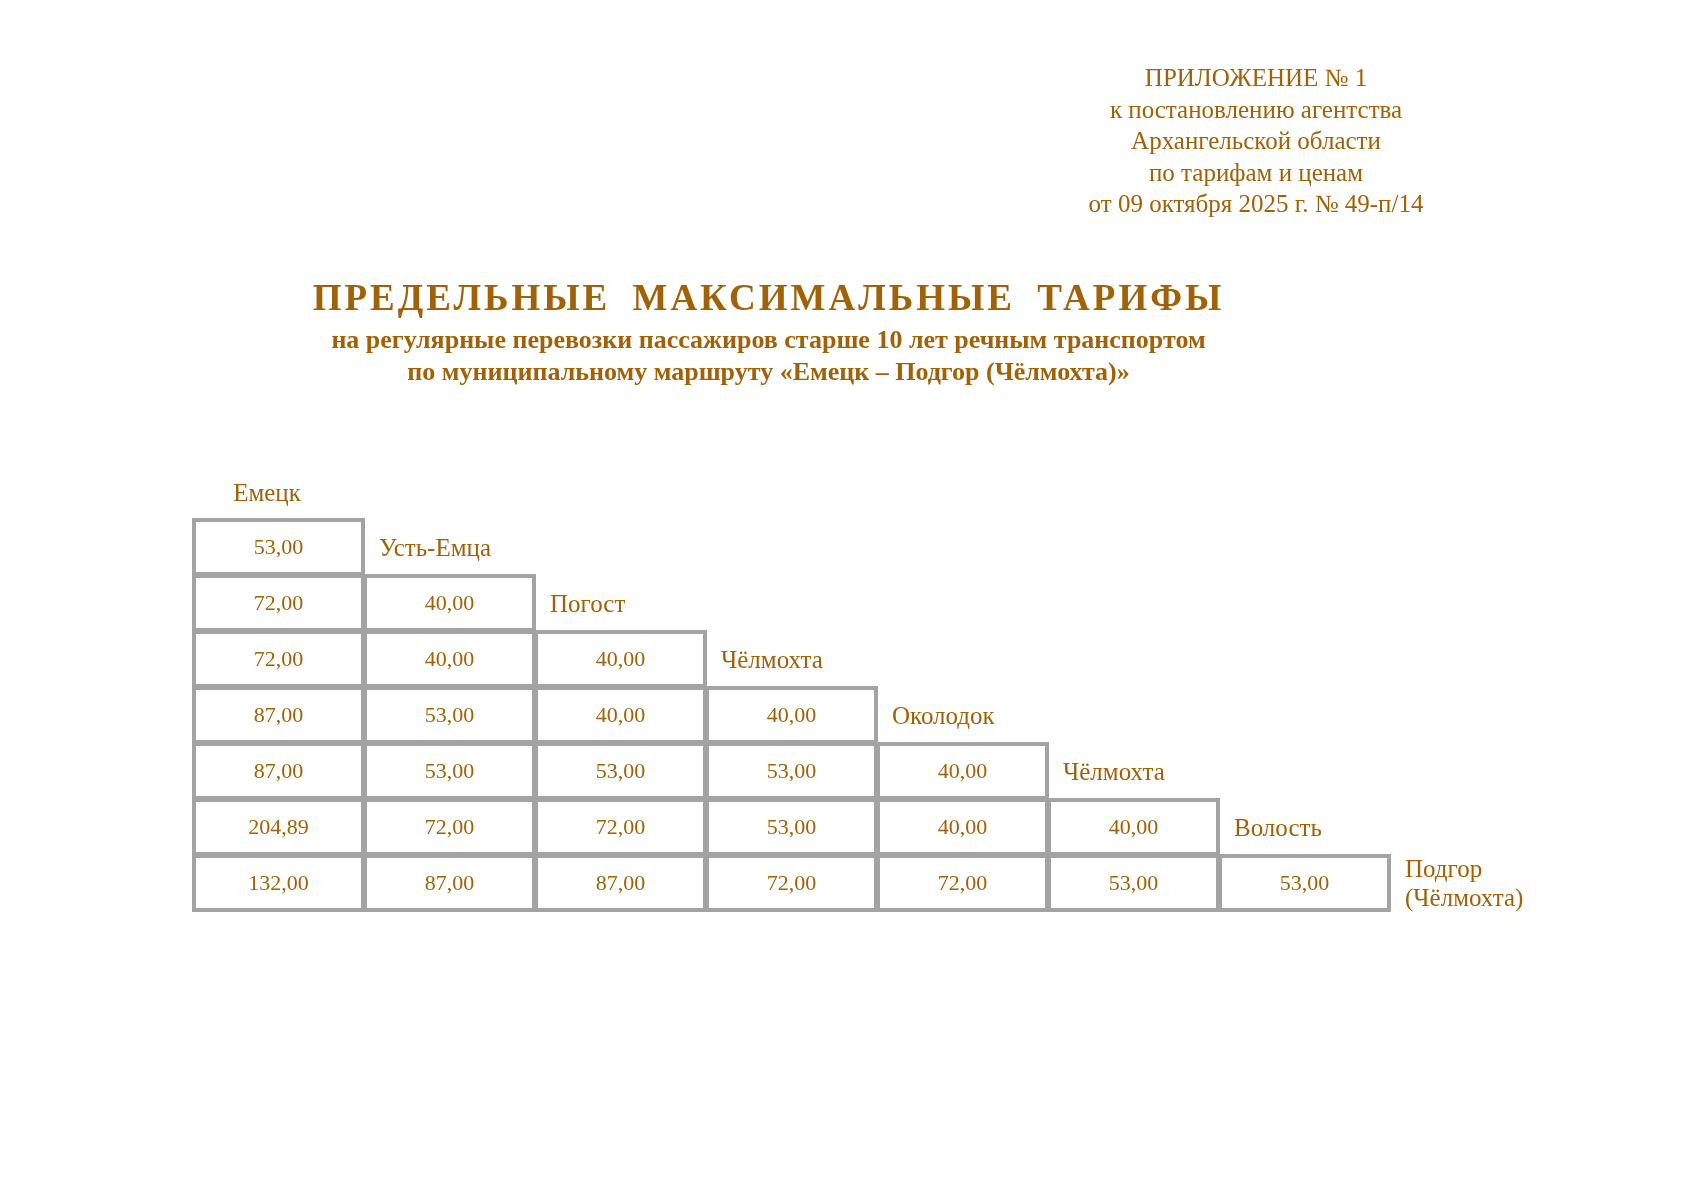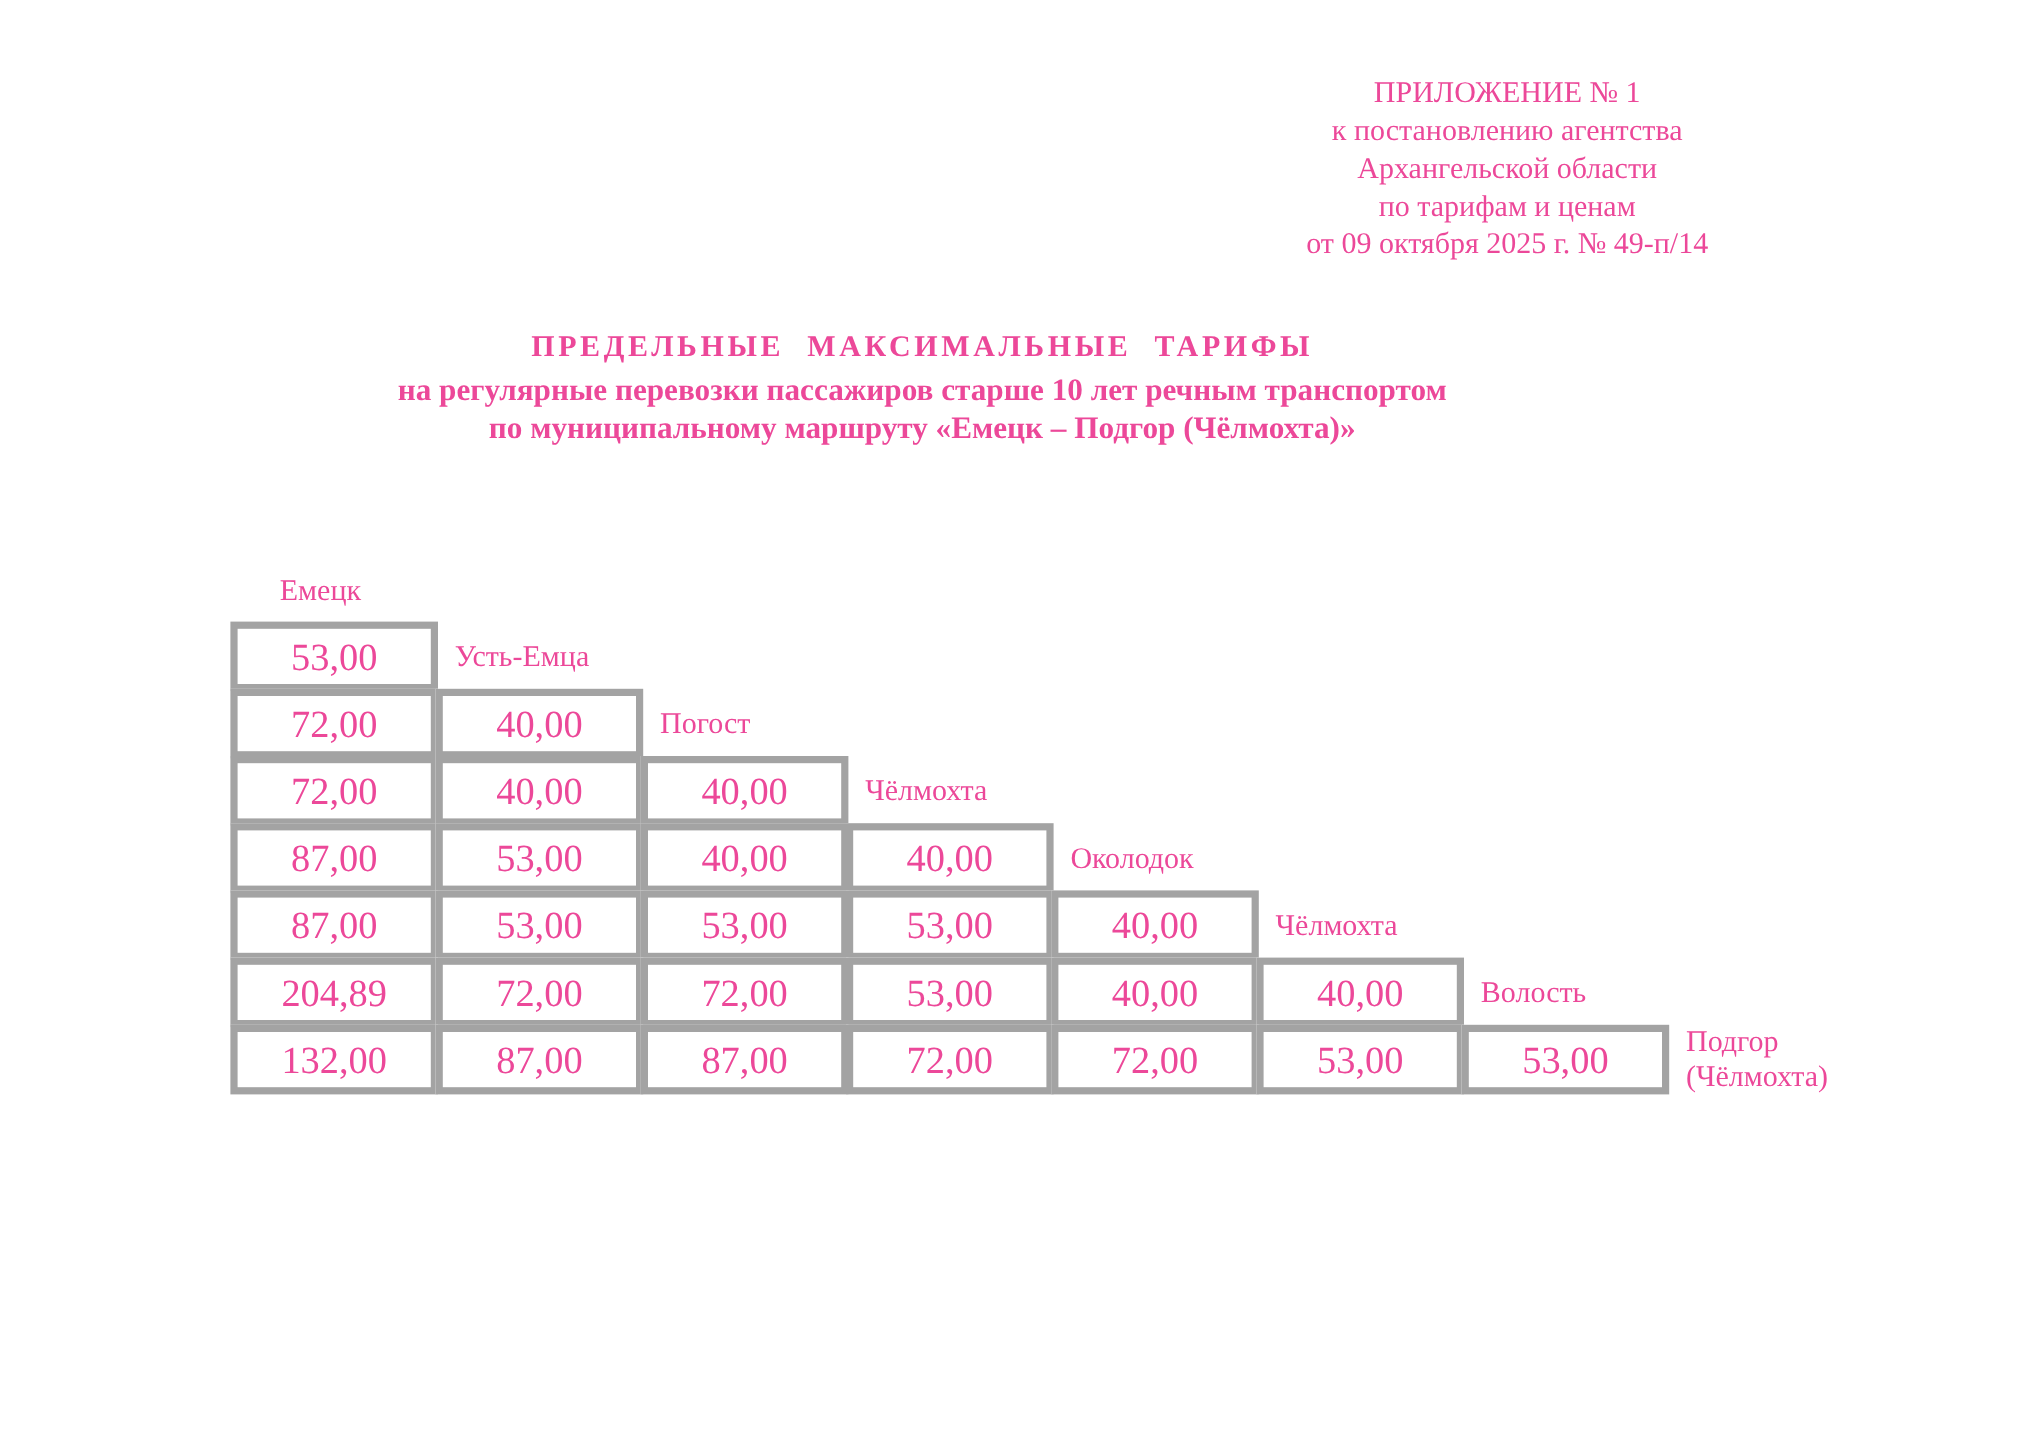--- a/index.html
+++ b/index.html
@@ -5,21 +5,21 @@
   html, body {
     margin: 0;
     padding: 0;
     background: #ffffff;
   }
   .page {
     position: relative;
     width: 1697px;
     height: 1200px;
     background: #ffffff;
-    color: #ec4899;
+    color: #a16207;
     font-family: "Liberation Serif", "DejaVu Serif", serif;
     overflow: hidden;
   }
 
   
   .header-block {
     position: absolute;
     top: 62px;
     left: 1068px;
     width: 376px;
@@ -32,21 +32,21 @@
   
   .title-block {
     position: absolute;
     top: 276px;
     left: 0;
     width: 1537px;
     text-align: center;
     font-weight: bold;
   }
   .title-line-1 {
-    font-size: 25px;
+    font-size: 37px;
     letter-spacing: 3px;
     word-spacing: 10px;
     margin-bottom: 5px;
   }
   .title-line-2, .title-line-3 {
     font-size: 26px;
     line-height: 32px;
   }
 
   
@@ -66,26 +66,26 @@
   }
   .fare-row {
     display: flex;
     margin-top: -2px;
   }
   .fare-row:first-child { margin-top: 0; }
   .fare-cell {
     box-sizing: border-box;
     width: 173px;
     height: 58px;
-    border: 6px solid #a3a3a3;
+    border: 4px solid #a3a3a3;
     margin-left: -2px;
     display: flex;
     align-items: center;
     justify-content: center;
-    font-size: 32px;
+    font-size: 22px;
     background: #ffffff;
   }
   .fare-cell:first-child { margin-left: 0; }
   .station-label {
     display: flex;
     flex-direction: column;
     justify-content: center;
     padding-left: 14px;
     font-size: 25px;
     line-height: 29px;

